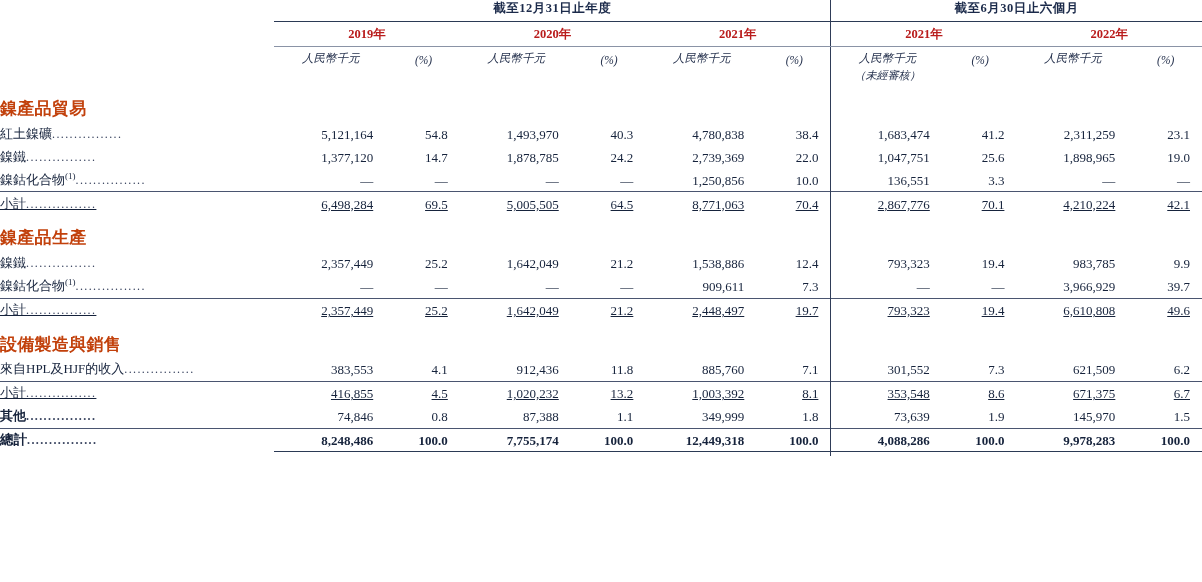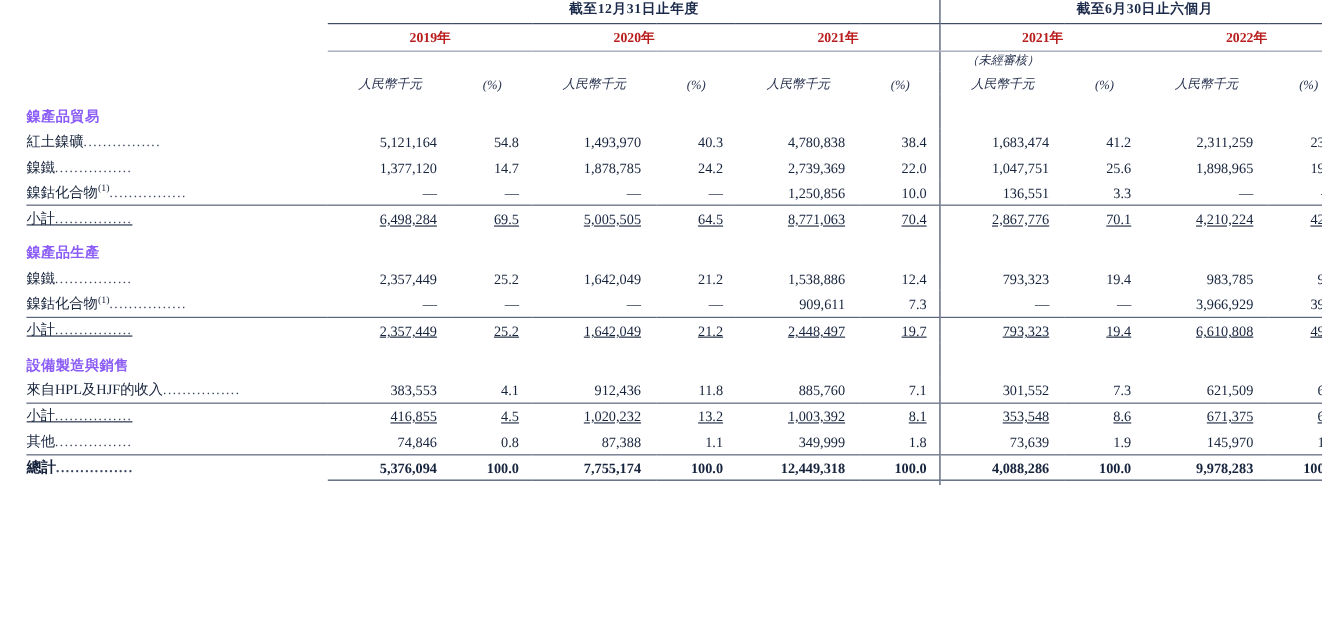--- a/index.html
+++ b/index.html
@@ -12,21 +12,20 @@
     height: 582px;
     font-family: "Liberation Serif", serif;
     color: #1a1a2e;
     overflow: hidden;
   }
   #sheet {
     position: relative;
     width: 1202px;
     height: 451px;
     box-sizing: border-box;
-    padding-left: 24px;
   }
   table.fin {
     border-collapse: collapse;
     width: 1202px;
     table-layout: fixed;
     font-size: 13px;
   }
   
   col.c-label  { width: 272px; }
   col.c-num    { width: 112px; }
@@ -69,23 +68,23 @@
     text-align: center;
     font-size: 11px;
     font-style: italic;
     color: #25314d;
     padding: 0 0 3px;
   }
   .sep-left { border-left: 1.1px solid #2f3c58; }
 
   
   .sec-head {
-    font-size: 13px;
+    font-size: 17px;
     font-weight: bold;
-    color: #8b5cf6;
+    color: #c2410c;
     padding-top: 11px;
     padding-bottom: 2px;
     letter-spacing: 0.3px;
   }
   .rowlabel {
     font-size: 13px;
     color: #16233c;
     padding: 2.5px 0 2.5px 0;
     white-space: nowrap;
     overflow: hidden;
@@ -105,21 +104,21 @@
   }
   .pct {
     text-align: right;
     font-size: 13px;
     padding: 2.5px 12px 2.5px 2px;
     font-variant-numeric: tabular-nums;
     white-space: nowrap;
     color: #16233c;
   }
   .subtotal .num, .subtotal .pct, .subtotal .rowlabel { font-weight: normal; text-decoration: underline; }
-  .subtotal-label { font-weight: normal; }
+  .subtotal-label { font-weight: bold; }
   .bold-row .num, .bold-row .pct { font-weight: bold; }
 
   .cell-top-rule { border-top: 1px solid #4a5570; }
 
   .sup { font-size: 9px; vertical-align: super; }
 
   .total-label { font-size: 13.5px; font-weight: bold; color: #16233c; }
 </style>
 </head>
 <body>
@@ -150,38 +149,38 @@
     <tr>
       <td></td>
       <td colspan="2" class="yr rule-thin">2019年</td>
       <td colspan="2" class="yr rule-thin">2020年</td>
       <td colspan="2" class="yr rule-thin">2021年</td>
       <td colspan="2" class="yr rule-thin sep-left">2021年</td>
       <td colspan="2" class="yr rule-thin">2022年</td>
     </tr>
 
     <tr>
+      <td></td>
+      <td class="unit">人民幣千元</td>
+      <td class="unit">(%)</td>
+      <td class="unit">人民幣千元</td>
+      <td class="unit">(%)</td>
+      <td class="unit">人民幣千元</td>
+      <td class="unit">(%)</td>
+      <td class="unit sep-left">人民幣千元</td>
+      <td class="unit">(%)</td>
+      <td class="unit">人民幣千元</td>
+      <td class="unit">(%)</td>
+    </tr>
+
+    <tr>
       <td colspan="7"></td>
       <td class="unit-sub sep-left">（未經審核）</td>
       <td></td>
       <td colspan="2"></td>
-    </tr>
-
-    <tr>
-      <td></td>
-      <td class="unit">人民幣千元</td>
-      <td class="unit">(%)</td>
-      <td class="unit">人民幣千元</td>
-      <td class="unit">(%)</td>
-      <td class="unit">人民幣千元</td>
-      <td class="unit">(%)</td>
-      <td class="unit sep-left">人民幣千元</td>
-      <td class="unit">(%)</td>
-      <td class="unit">人民幣千元</td>
-      <td class="unit">(%)</td>
     </tr>
 
     </tbody>
       <tbody id="body">
         <tr>
           <td class="sec-head">鎳產品貿易</td>
           <td class="num">&nbsp;</td>
           <td class="pct">&nbsp;</td>
           <td class="num">&nbsp;</td>
           <td class="pct">&nbsp;</td>
@@ -343,21 +342,21 @@
           <td class="pct">1.1</td>
           <td class="num">349,999</td>
           <td class="pct">1.8</td>
           <td class="num sep-left">73,639</td>
           <td class="pct">1.9</td>
           <td class="num">145,970</td>
           <td class="pct">1.5</td>
         </tr>
         <tr class="bold-row">
           <td class="rowlabel subtotal-label cell-top-rule total-label"><span>總計</span><span class="dots">................</span></td>
-          <td class="num cell-top-rule">5,376,094</td>
+          <td class="num cell-top-rule">8,248,486</td>
           <td class="pct cell-top-rule">100.0</td>
           <td class="num cell-top-rule">7,755,174</td>
           <td class="pct cell-top-rule">100.0</td>
           <td class="num cell-top-rule">12,449,318</td>
           <td class="pct cell-top-rule">100.0</td>
           <td class="num sep-left cell-top-rule">4,088,286</td>
           <td class="pct cell-top-rule">100.0</td>
           <td class="num cell-top-rule">9,978,283</td>
           <td class="pct cell-top-rule">100.0</td>
         </tr>

